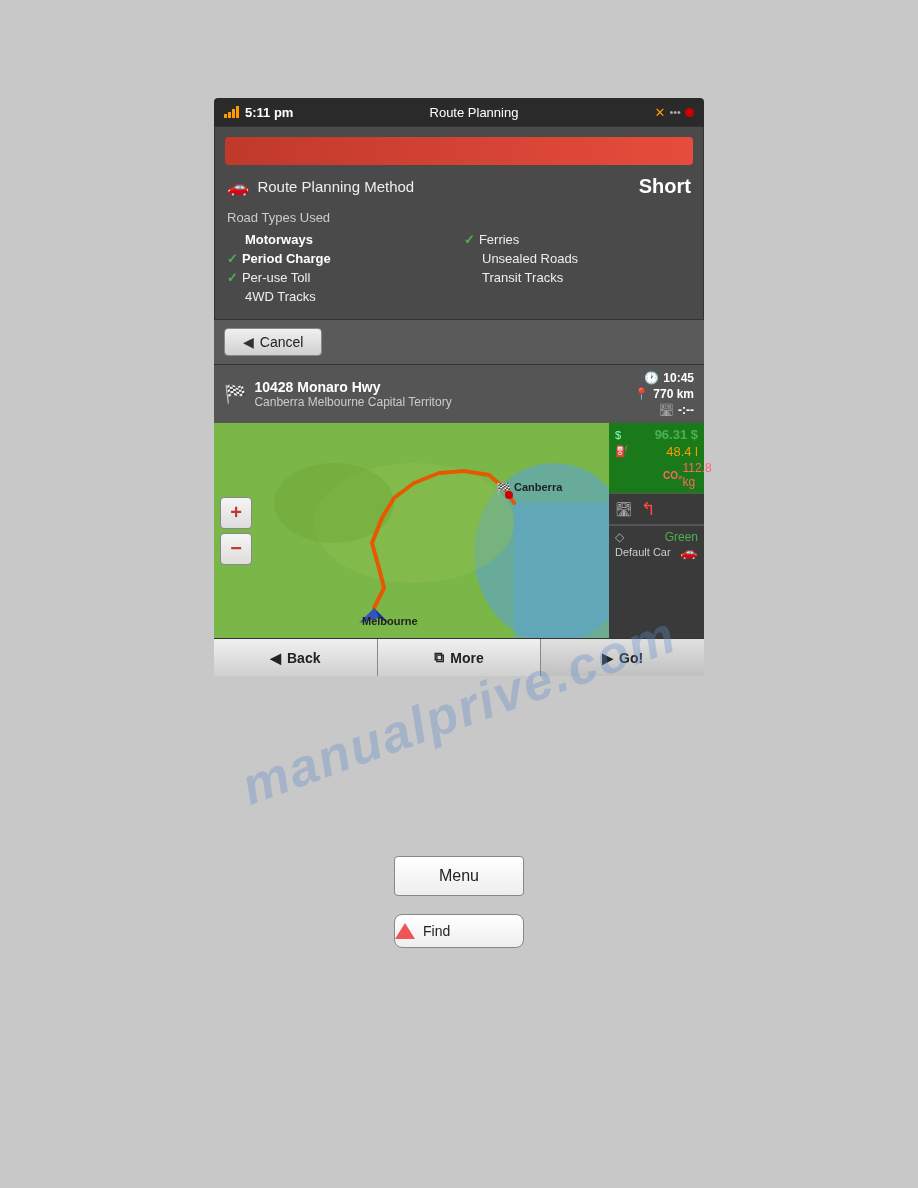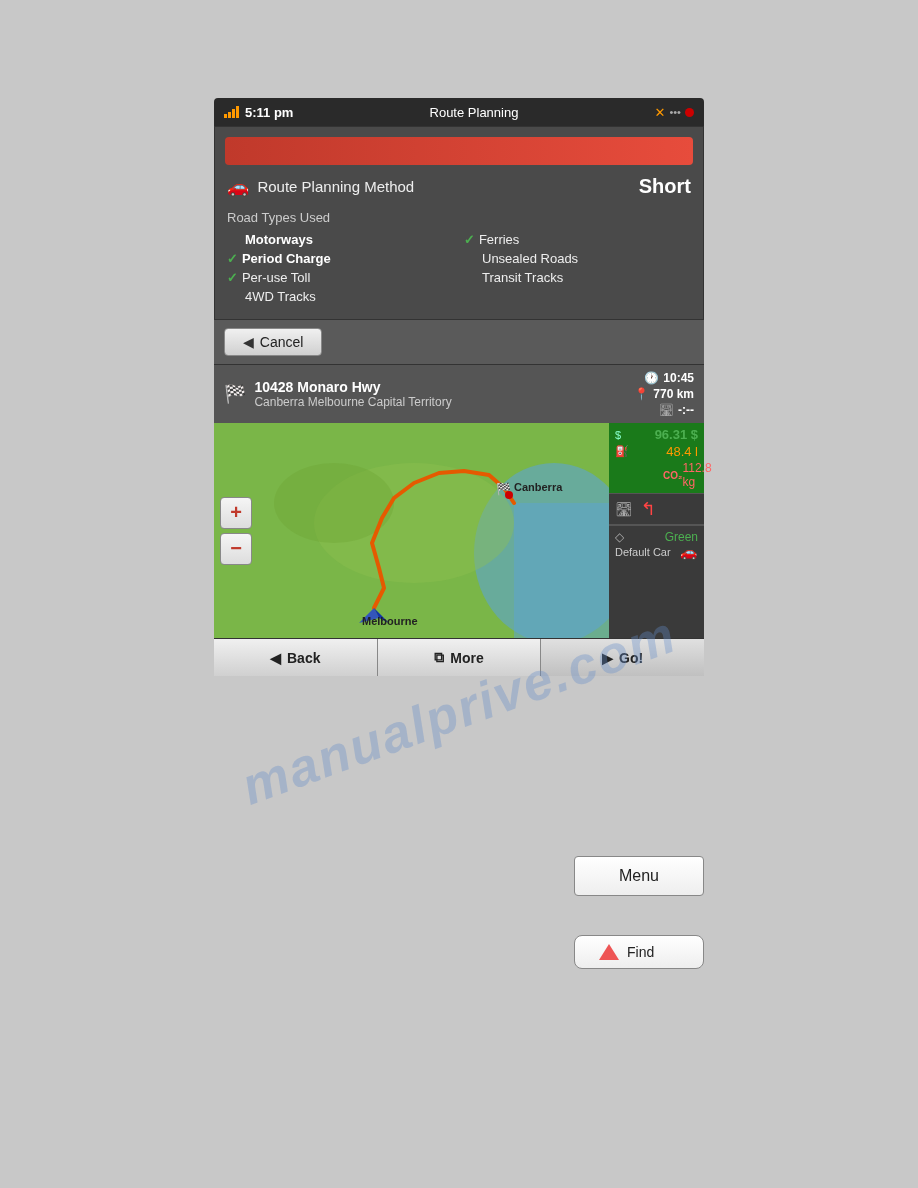--- a/index.html
+++ b/index.html
@@ -318,47 +318,46 @@
     }
     .nav-btn-go {
       background: linear-gradient(to bottom, #e0e0e0, #c0c0c0);
     }
 
     
     .menu-section {
       margin-top: 180px;
       display: flex;
       flex-direction: column;
-      align-items: flex-end;
-      gap: 0;
+      align-items: center;
+      gap: 18px;
     }
     .menu-btn {
       background: linear-gradient(to bottom, #fff, #eee);
       border: 1px solid #888;
       border-radius: 4px;
       padding: 10px 40px;
       font-size: 16px;
       cursor: pointer;
       color: #222;
       width: 130px;
       text-align: center;
     }
     .find-btn {
       background: linear-gradient(to bottom, #fff, #eee);
       border: 1px solid #888;
       border-radius: 8px;
-      padding: 8px 24px;
+      padding: 8px 0;
       font-size: 14px;
       cursor: pointer;
       color: #222;
       display: flex;
       align-items: center;
       gap: 8px;
       width: 130px;
-      margin-top: 39px;
     }
     .find-triangle {
       width: 0;
       height: 0;
       border-left: 10px solid transparent;
       border-right: 10px solid transparent;
       border-bottom: 16px solid #e55;
     }
 
     

